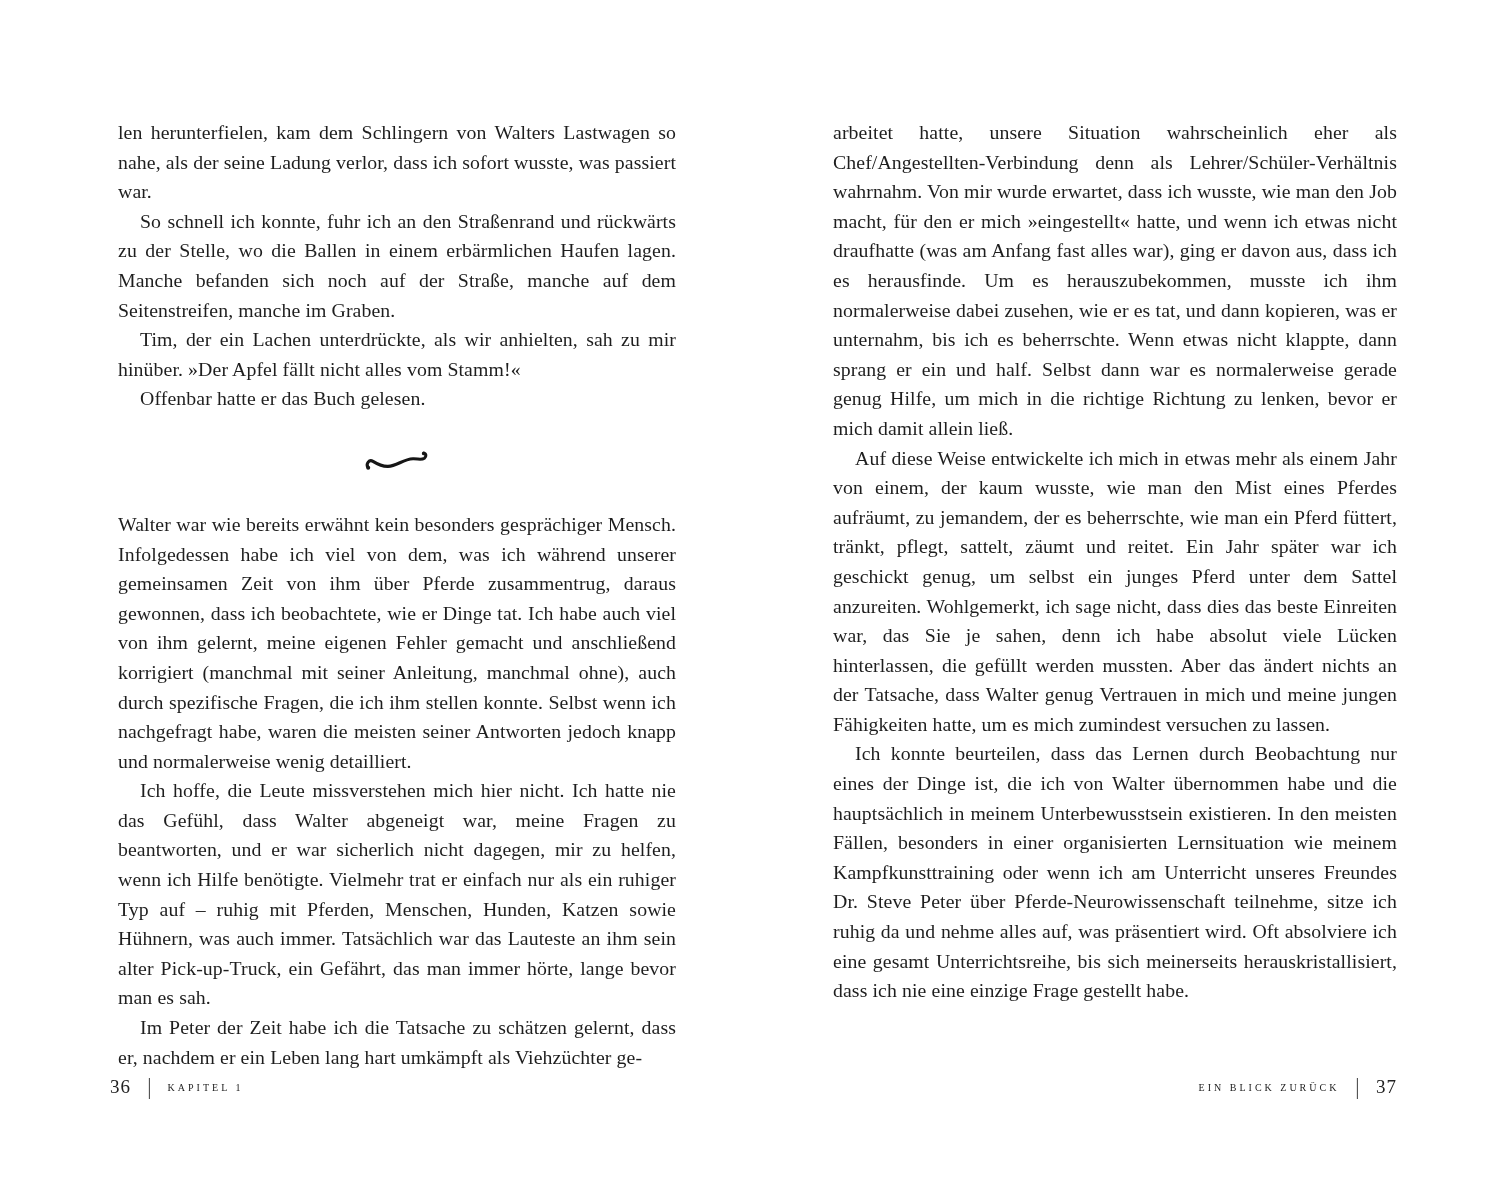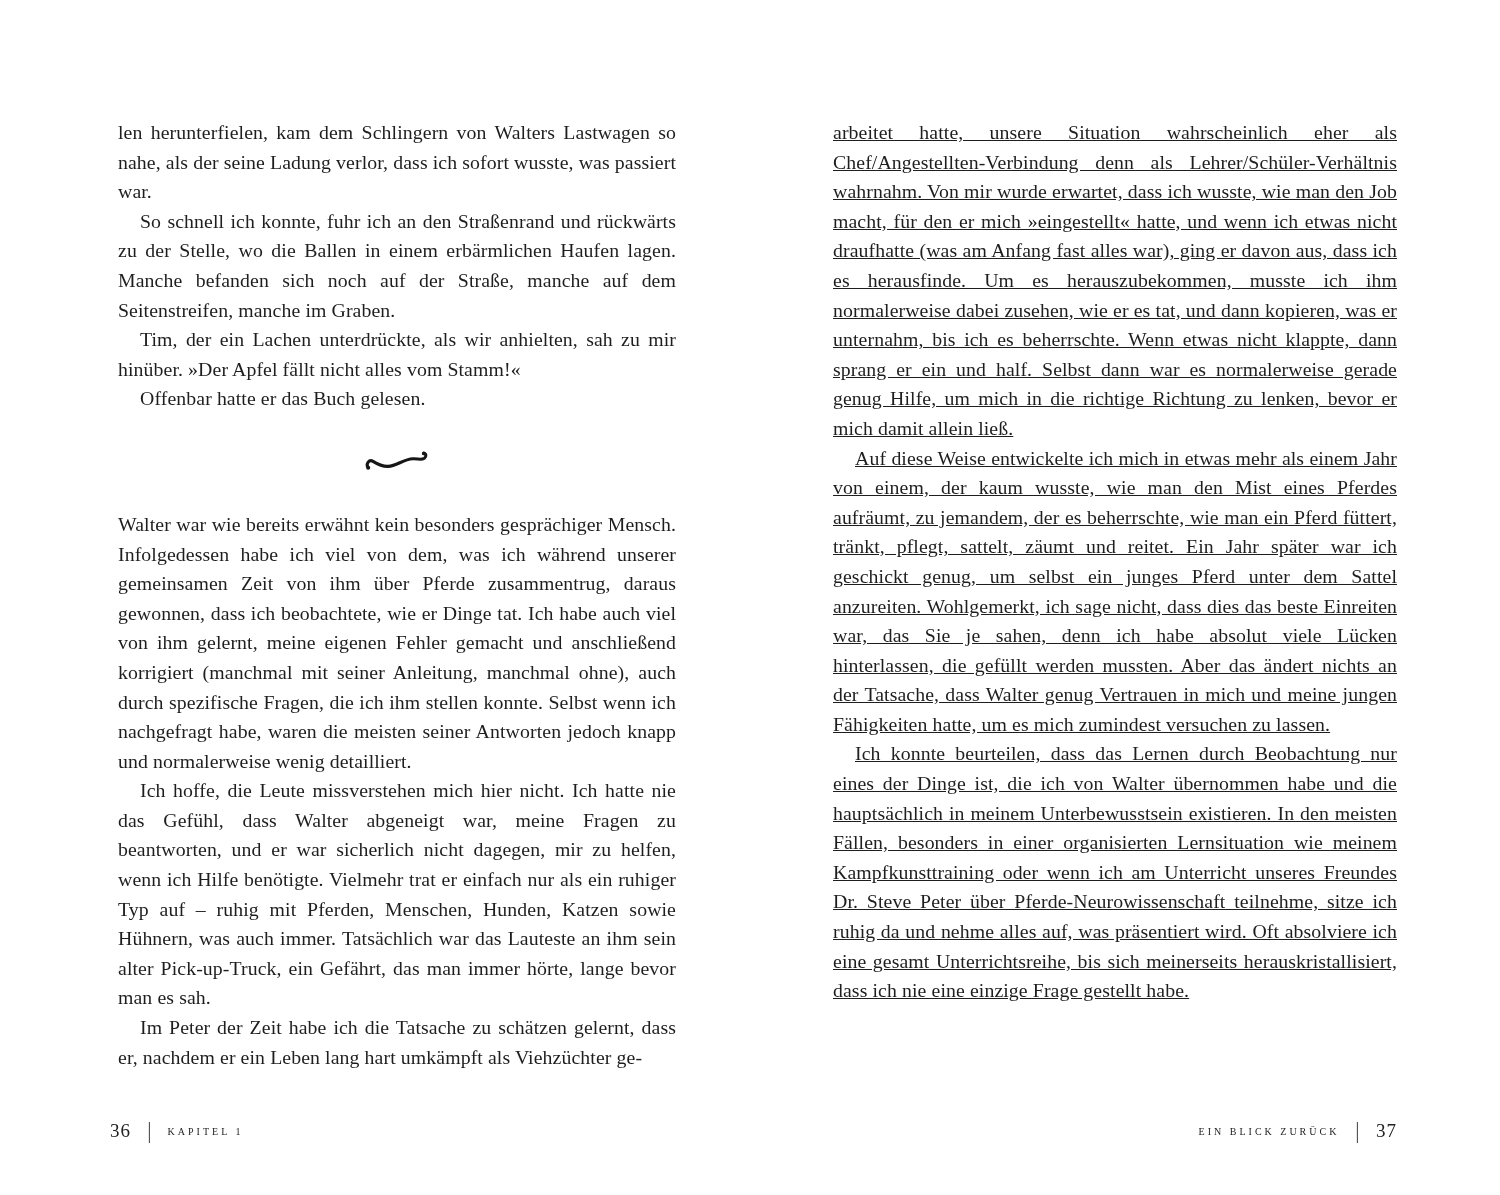--- a/index.html
+++ b/index.html
@@ -20,41 +20,40 @@
     position: absolute;
     top: 118px;
     text-align: justify;
     font-size: 19.8px;
     line-height: 29.6px;
     letter-spacing: 0.1px;
     hyphens: auto;
     -webkit-hyphens: auto;
   }
   .page-text--left  { left: 110px; width: 558px; margin-left: 8px; }
-  .page-text--right { left: 833px; width: 564px; text-decoration: underline; }
+  .page-text--right { left: 833px; width: 564px; }
   .page-text p {
     margin: 0;
     padding: 0;
   }
   .page-text p.indent { text-indent: 22px; }
   .ornament-row {
     height: 96px;
     display: flex;
     align-items: center;
     justify-content: center;
   }
   .ornament-row svg { display: block; }
   .footer {
     position: absolute;
     top: 1074px;
     display: flex;
     align-items: center;
     white-space: nowrap;
     color: #222222;
-    margin-top: 44px;
   }
   .footer--left  { left: 110px; }
   .footer--right { right: 103px; justify-content: flex-start; }
   .folio {
     font-size: 19px;
     letter-spacing: 1px;
   }
   .footer-bar {
     display: inline-block;
     margin: 0 16px;

